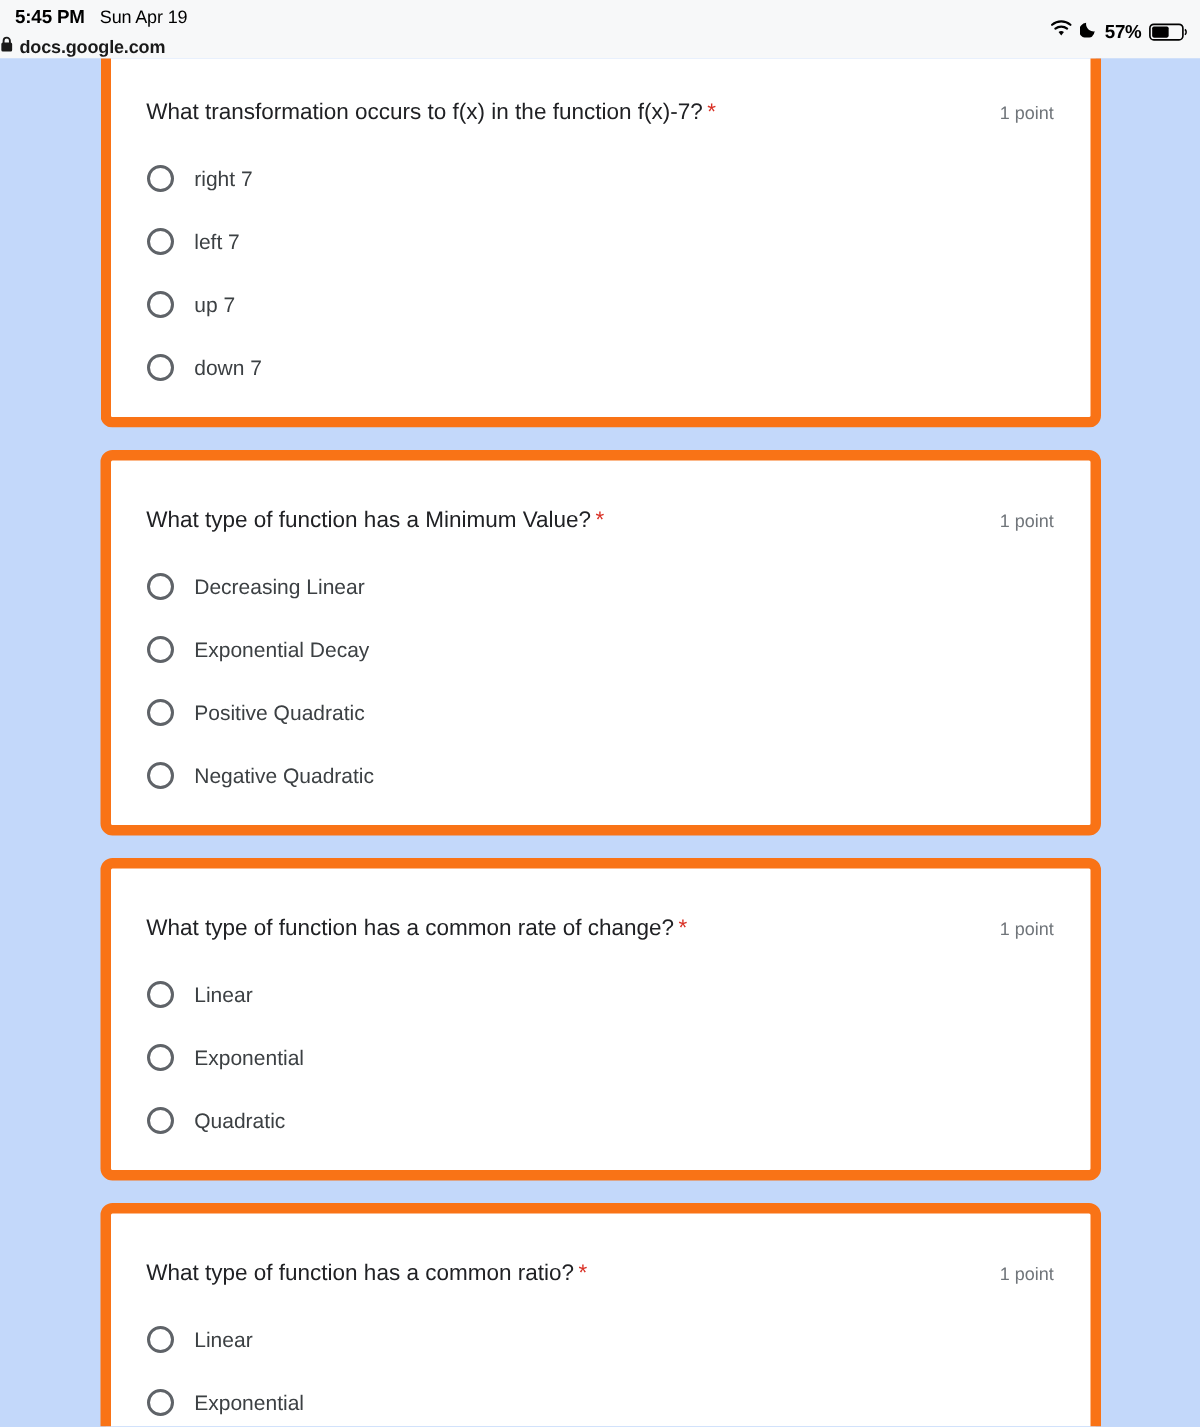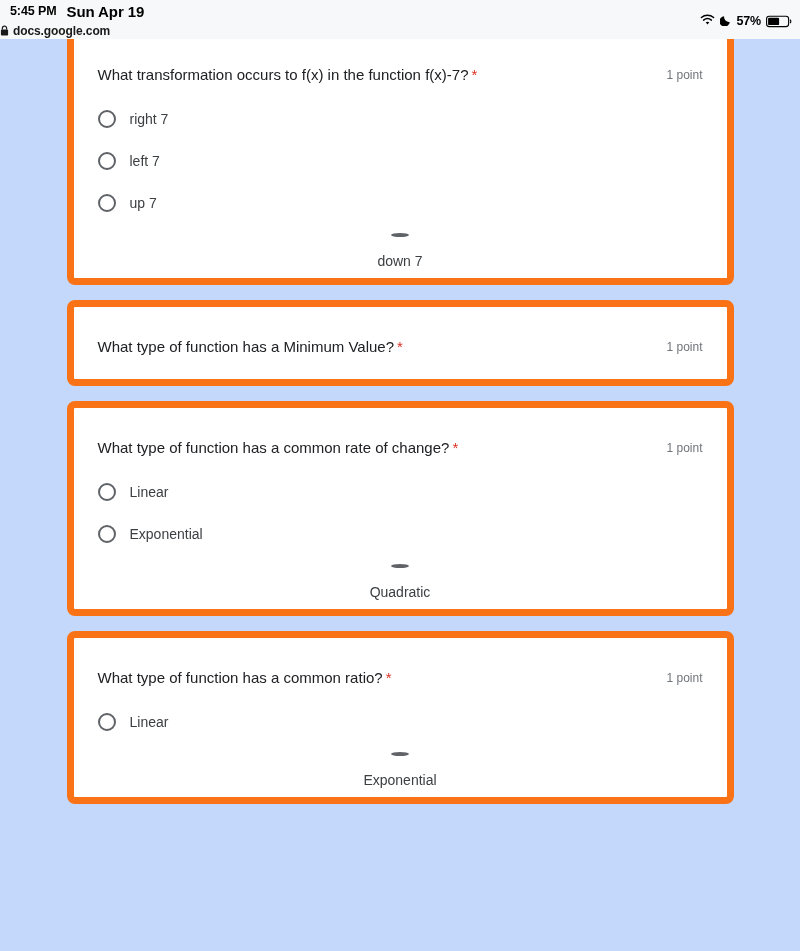--- a/index.html
+++ b/index.html
@@ -30,22 +30,22 @@
     align-items: center;
     gap: 10px;
   }
   .status-time {
     font-size: 12.5px;
     font-weight: bold;
     color: #000;
     letter-spacing: -0.1px;
   }
   .status-date {
-    font-size: 15px;
-    font-weight: bold;
+    font-size: 12px;
+    font-weight: normal;
     color: #000;
     letter-spacing: -0.1px;
   }
   .status-right {
     position: absolute;
     right: 8px;
     top: 10px;
     height: 22px;
     display: flex;
     align-items: center;
@@ -145,21 +145,20 @@
   .option-row {
     display: flex;
     align-items: center;
     gap: 14px;
     height: 23px;
     margin-bottom: 19px;
     cursor: pointer;
   }
   .option-row:last-child {
     margin-bottom: 0;
-    flex-direction: column;
   }
   .radio-circle {
     width: 18px;
     height: 18px;
     min-width: 18px;
     border: 2px solid #5f6368;
     border-radius: 50%;
     background: transparent;
   }
   .option-label {
@@ -240,20 +239,38 @@
       </div>
     </div>
 
     <div class="question-card">
       <div class="question-head">
         <div class="question-title">
           <span>What type of function has a Minimum Value?</span><span class="required-star">*</span>
         </div>
         <div class="points-label">1 point</div>
       </div>
+      <div class="options">
+        <div class="option-row">
+          <span class="radio-circle"></span>
+          <span class="option-label">Decreasing Linear</span>
+        </div>
+        <div class="option-row">
+          <span class="radio-circle"></span>
+          <span class="option-label">Exponential Decay</span>
+        </div>
+        <div class="option-row">
+          <span class="radio-circle"></span>
+          <span class="option-label">Positive Quadratic</span>
+        </div>
+        <div class="option-row">
+          <span class="radio-circle"></span>
+          <span class="option-label">Negative Quadratic</span>
+        </div>
+      </div>
     </div>
 
     <div class="question-card">
       <div class="question-head">
         <div class="question-title">
           <span>What type of function has a common rate of change?</span><span class="required-star">*</span>
         </div>
         <div class="points-label">1 point</div>
       </div>
       <div class="options">

